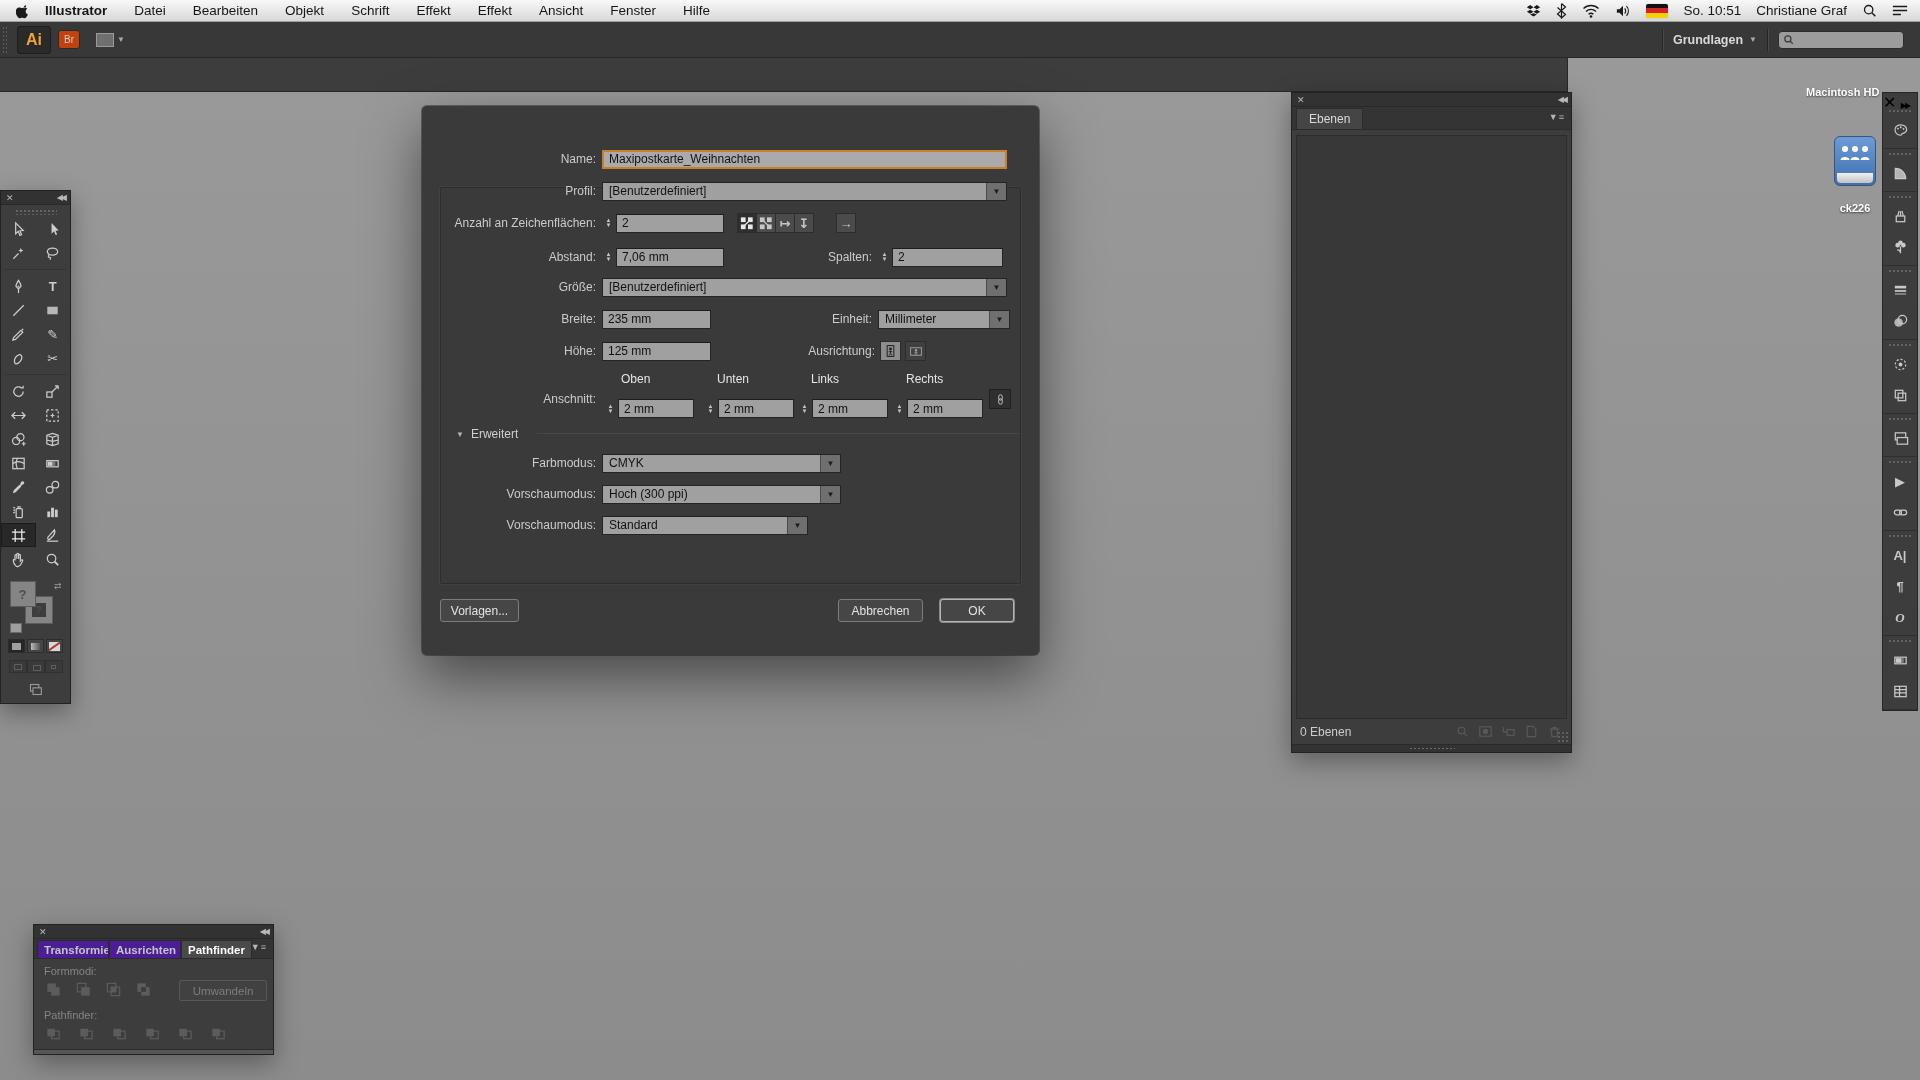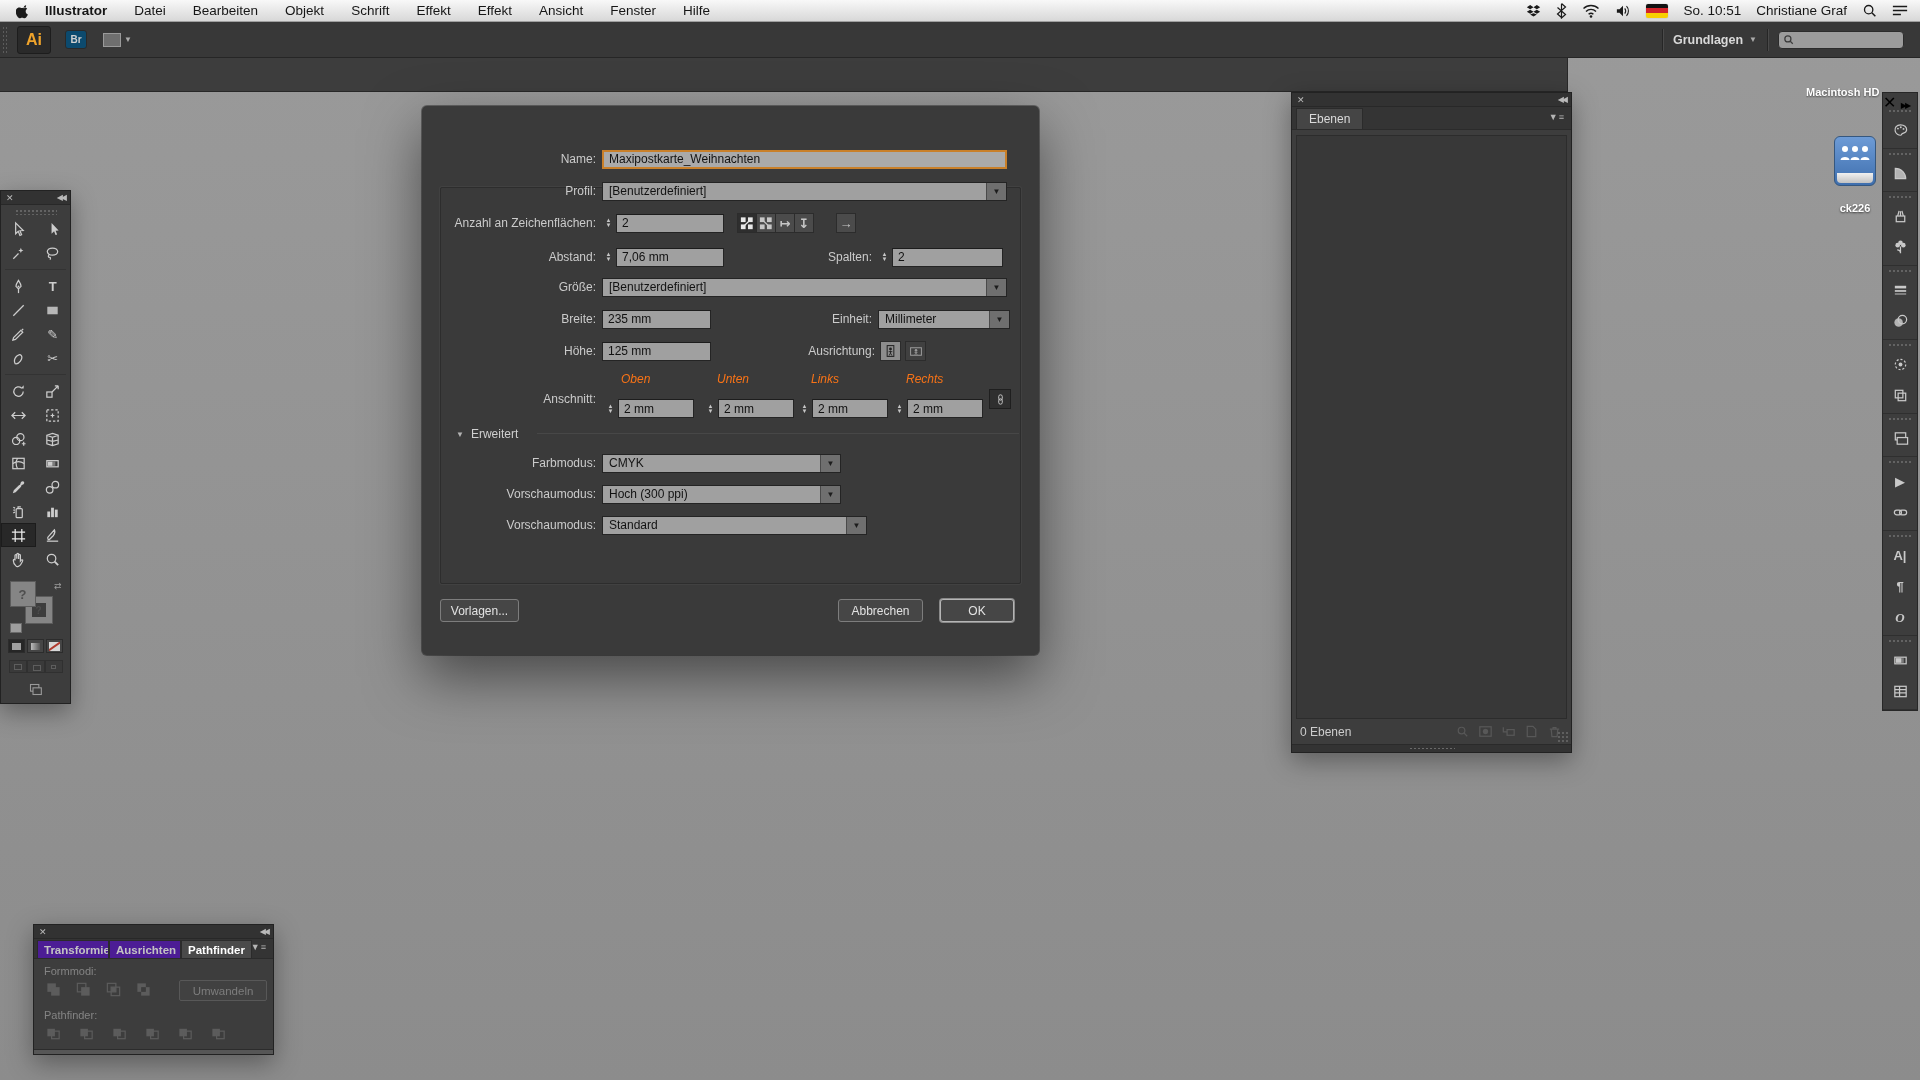--- a/index.html
+++ b/index.html
@@ -22,22 +22,22 @@
   .mb-ic{display:flex;align-items:center;}
   .flag{width:22px;height:14px;border-radius:2px;overflow:hidden;display:flex;flex-direction:column;box-shadow:0 0 1px rgba(0,0,0,.4);}
   .flag i{flex:1;}
   
   .appbar{position:absolute;left:0;top:22px;width:1920px;height:36px;background:#383838;
     border-bottom:1px solid #262626;z-index:30;display:flex;align-items:center;color:#d6d6d6;}
   .appbar .gripcol{width:7px;height:28px;margin-left:2px;
     background-image:radial-gradient(#5c5c5c 1px,transparent 1px);background-size:3px 4px;}
   .ai-tile{width:34px;height:28px;margin-left:8px;background:#2a2a2a;border:1px solid #1d1d1d;border-radius:3px;
     color:#efa32b;font-weight:bold;font-size:16px;display:flex;align-items:center;justify-content:center;}
-  .br-tile{width:22px;height:19px;margin-left:14px;background:#0c4a6e;border:1px solid #2a2a2a;border-radius:3px;
-    color:#cfcfcf;font-weight:bold;font-size:10px;display:flex;align-items:center;justify-content:center;}
+  .br-tile{width:22px;height:19px;margin-left:7px;background:#c2410c;border:1px solid #2a2a2a;border-radius:3px;
+    color:#cfcfcf;font-weight:normal;font-size:10px;display:flex;align-items:center;justify-content:center;}
   .arrange-docs{margin-left:16px;display:flex;align-items:center;gap:3px;color:#bdbdbd;}
   .arrange-docs .docsq{width:18px;height:14px;border:1px solid #9a9a9a;background:#6f6f6f;display:inline-block;}
   .ws-area{margin-left:auto;display:flex;align-items:center;gap:10px;padding-right:16px;}
   .ws-sep{width:1px;height:22px;background:#262626;box-shadow:1px 0 0 #4a4a4a;}
   .workspace{font-weight:bold;font-size:12.5px;color:#d9d9d9;display:flex;gap:6px;align-items:center;cursor:default;}
   .workspace .dd{font-size:8px;color:#aaa;}
   .searchbox{width:126px;height:18px;background:#9c9c9c;border:1px solid #2c2c2c;border-radius:4px;
     display:flex;align-items:center;padding:0 4px;gap:3px;}
   .searchbox input{border:0;background:transparent;outline:none;width:100px;font-size:11px;color:#222;}
   
@@ -107,21 +107,21 @@
   .dd-arrow{width:20px;align-self:stretch;background:#6f6f6f;border-left:1px solid #4a4a4a;color:#1c1c1c;
     font-size:8px;display:flex;align-items:center;justify-content:center;}
   .iconbtn-group{display:flex;}
   .iconbtn{width:20px;height:20px;background:#4b4b4b;border:1px solid #2c2c2c;margin-left:-1px;
     display:flex;align-items:center;justify-content:center;color:#c6c6c6;cursor:pointer;}
   .iconbtn.sel{background:#2e2e2e;color:#e8e8e8;}
   .iconbtn.lone{margin-left:0;}
   .orient-btn{width:21px;height:20px;border:1px solid #2c2c2c;display:flex;align-items:center;justify-content:center;cursor:pointer;}
   .orient-btn.sel{background:#8d8d8d;color:#222;}
   .orient-btn.unsel{background:#404040;color:#9a9a9a;margin-left:2px;}
-  .bleedhead{position:absolute;top:0;font-size:12px;color:#f97316;font-style:italic;}
+  .bleedhead{position:absolute;top:0;font-size:12px;color:#e5e5e5;}
   .bleedgroup{position:absolute;display:flex;align-items:center;}
   .chainbtn{width:22px;height:20px;background:#2f2f2f;border:1px solid #1f1f1f;color:#c9c9c9;
     display:flex;align-items:center;justify-content:center;cursor:pointer;}
   .disclosure{display:flex;align-items:center;gap:7px;color:#cfcfcf;font-size:12px;cursor:pointer;}
   .disclosure .tri{font-size:8px;color:#b2b2b2;}
   .advrule{position:absolute;left:115px;right:20px;top:9px;height:1px;background:#474747;}
   .checkbox{width:11px;height:11px;background:#3e3e3e;border:1px solid #6b6b6b;cursor:pointer;flex:none;}
   .dbtn{position:absolute;height:23px;background:#464646;border:1px solid #7d7d7d;border-radius:3px;
     color:#e2e2e2;font-size:12px;font-family:inherit;cursor:pointer;}
   .dbtn.default{border-color:#b5b5b5;box-shadow:0 0 0 1px #8a8a8a;}
@@ -642,21 +642,21 @@
     <div class="drow" style="top:378px">
       <span class="dlabel">Vorschaumodus:</span>
       <div class="dropdown" style="width:239px">
         <span class="dd-val">Hoch (300 ppi)</span>
         <span class="dd-arrow">▼</span>
       </div>
     </div>
 
     <div class="drow" style="top:409px">
       <span class="dlabel">Vorschaumodus:</span>
-      <div class="dropdown" style="width:265px">
+      <div class="dropdown" style="width:206px">
         <span class="dd-val">Standard</span>
         <span class="dd-arrow">▼</span>
       </div>
     </div>
 
 
     <button class="dbtn" style="left:18px;top:493px;width:79px">Vorlagen...</button>
     <button class="dbtn" style="left:416px;top:493px;width:85px">Abbrechen</button>
     <button class="dbtn default" style="left:518px;top:493px;width:74px">OK</button>
   </div>

